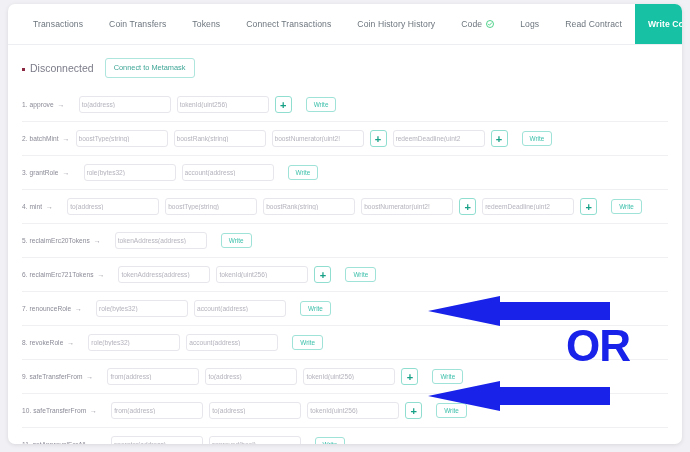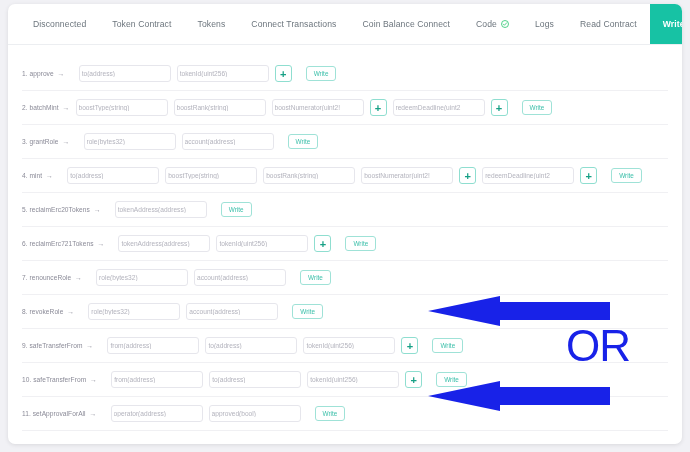--- a/index.html
+++ b/index.html
@@ -177,47 +177,47 @@
     position: absolute;
     left: 0; top: 0;
     width: 690px; height: 452px;
     pointer-events: none;
   }
   .or-text {
     position: absolute;
     left: 566px;
     top: 324px;
     font-size: 44px;
-    font-weight: normal;
+    font-weight: bold;
     color: #1822e8;
     font-family: "Liberation Sans", sans-serif;
     letter-spacing: -1px;
     line-height: 1;
   }
 </style>
 </head>
 <body>
 
 <div class="page">
 
   <div class="tabbar" id="tabbar">
       <div class="tab">
-        <span>Disconnected</span>
-      </div>
-      <div class="tab">
-        <span>Token Contract</span>
+        <span>Transactions</span>
+      </div>
+      <div class="tab">
+        <span>Coin Transfers</span>
       </div>
       <div class="tab">
         <span>Tokens</span>
       </div>
       <div class="tab">
         <span>Connect Transactions</span>
       </div>
       <div class="tab">
-        <span>Coin Balance Connect</span>
+        <span>Coin History History</span>
       </div>
       <div class="tab">
         <span>Code</span>
         <span class="check-icon"><svg width="8" height="8" viewBox="0 0 16 16">
             <circle cx="8" cy="8" r="7" fill="none" stroke="#28c76f" stroke-width="1.6"></circle>
             <path d="M4.6 8.2 L6.9 10.5 L11.4 5.6" fill="none" stroke="#28c76f" stroke-width="1.6" stroke-linecap="round" stroke-linejoin="round"></path>
           </svg></span>
       </div>
       <div class="tab">
         <span>Logs</span>
@@ -225,20 +225,27 @@
       <div class="tab">
         <span>Read Contract</span>
       </div>
       <div class="tab active">
         <span>Write Contract</span>
       </div>
     </div>
 
   <div class="content">
 
+    <div class="status-row">
+      <span class="status-text">
+        <span class="status-dot"></span>
+        <span>Disconnected</span>
+      </span>
+      <button class="connect-btn">Connect to Metamask</button>
+    </div>
 
     <div id="fn-list">
         <div class="fn-row">
           <span class="fn-label"><span>1.</span> <span>approve</span> <span class="fn-arrow">→</span></span>
           <input type="text" class="field w-md gap-lg" placeholder="to(address)" style="">
           <input type="text" class="field w-md" placeholder="tokenId(uint256)" style="">
           <button class="plus-btn">+</button>
           <button class="write-btn gap-lg">Write</button>
         </div>
         <div class="fn-row">

